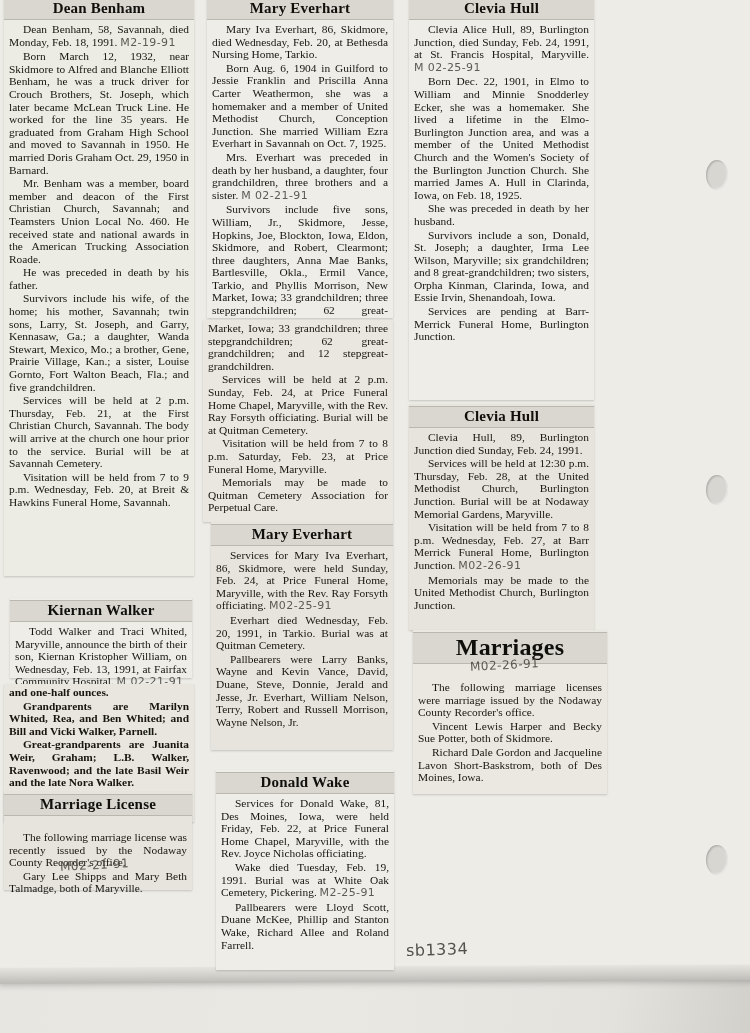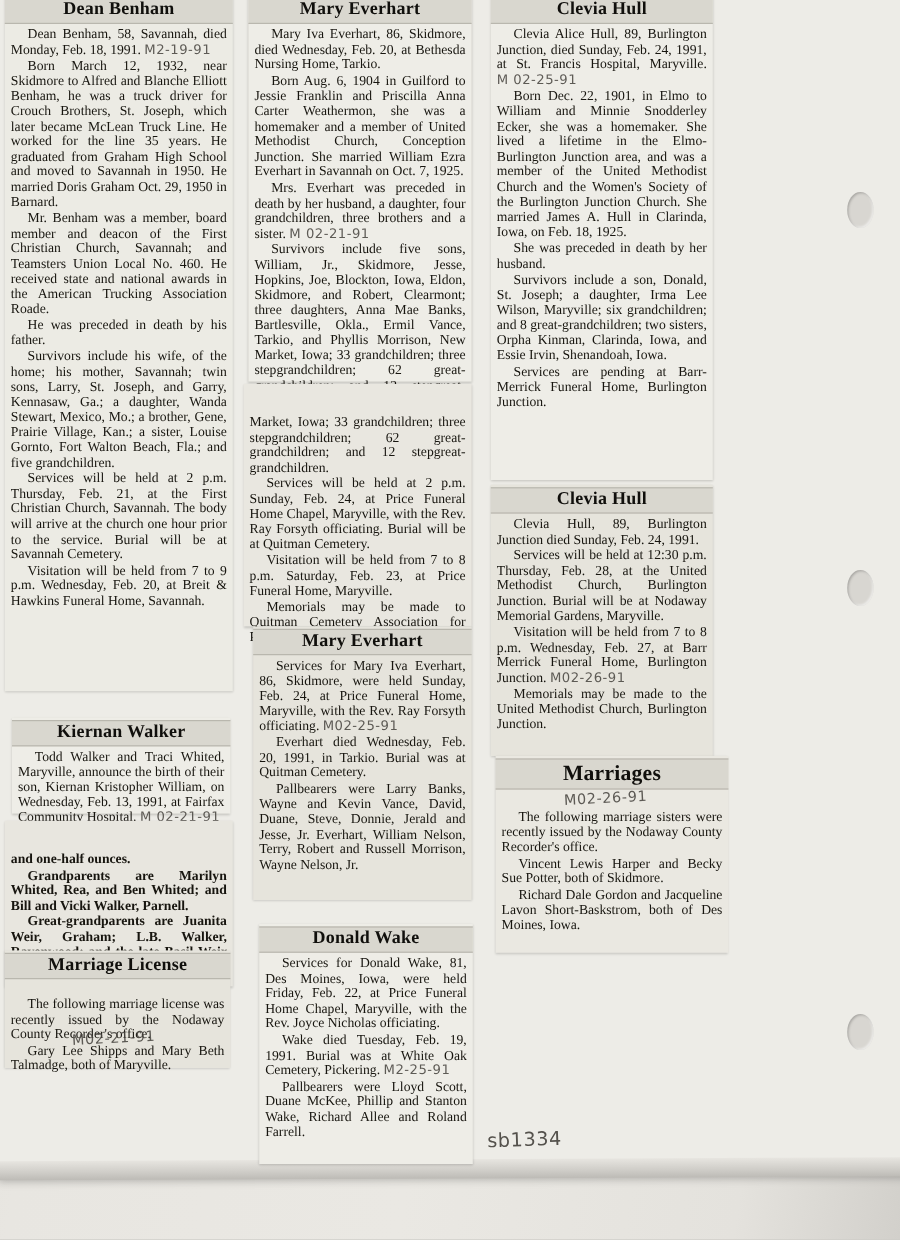--- a/index.html
+++ b/index.html
@@ -66,32 +66,32 @@
     font-size: 15px;
     letter-spacing: 0.2px;
     background: #d9d7cf;
     margin: 0 -5px 3px -5px;
     padding: 1px 0 2px 0;
     border-top: 1px solid #b9b7ae;
     border-bottom: 1px solid #b9b7ae;
     color: #100f0c;
   }
   .headline.big {
-    font-size: 18px;
+    font-size: 24px;
   }
   p {
     margin: 0 0 0 0;
     font-size: 11.4px;
     line-height: 12.6px;
     text-align: justify;
     text-indent: 14px;
     hyphens: auto;
     color: #17150f;
   }
-  p.noindent { text-indent: 0; margin-top: 24px; }
+  p.noindent { text-indent: 0; }
   p + p { margin-top: 1px; }
 
   
   .hand {
     position: absolute;
     font-family: "DejaVu Sans", sans-serif;
     font-size: 12px;
     color: #4a4742;
     transform: rotate(-3deg);
     letter-spacing: 0.5px;
@@ -196,20 +196,20 @@
     <div class="headline">Clevia Hull</div>
     <p>Clevia Hull, 89, Burlington Junction died Sunday, Feb. 24, 1991.</p>
     <p>Services will be held at 12:30 p.m. Thursday, Feb. 28, at the United Methodist Church, Burlington Junction. Burial will be at Nodaway Memorial Gardens, Maryville.</p>
     <p><span>Visitation will be held from 7 to 8 p.m. Wednesday, Feb. 27, at Barr Merrick Funeral Home, Burlington Junction.</span> <span class="hand inline">M02-26-91</span></p>
     <p>Memorials may be made to the United Methodist Church, Burlington Junction.</p>
   </div>
 
   <div class="clip" style="left:413px; top:630px; width:194px; height:164px; background:#eae8e1;">
     <div class="headline big">Marriages</div>
     <div style="height:14px;"></div>
-    <p>The following marriage sisters were recently issued by the Nodaway County Recorder's office.</p>
+    <p>The following marriage licenses were marriage issued by the Nodaway County Recorder's office.</p>
     <p>Vincent Lewis Harper and Becky Sue Potter, both of Skidmore.</p>
     <p>Richard Dale Gordon and Jacqueline Lavon Short-Baskstrom, both of Des Moines, Iowa.</p>
   </div>
   <div class="hand" style="left:470px; top:658px;">M02-26-91</div>
 
   <div class="hand big" style="left:406px; top:940px;">sb1334</div>
 </div>
 
 </body></html>

